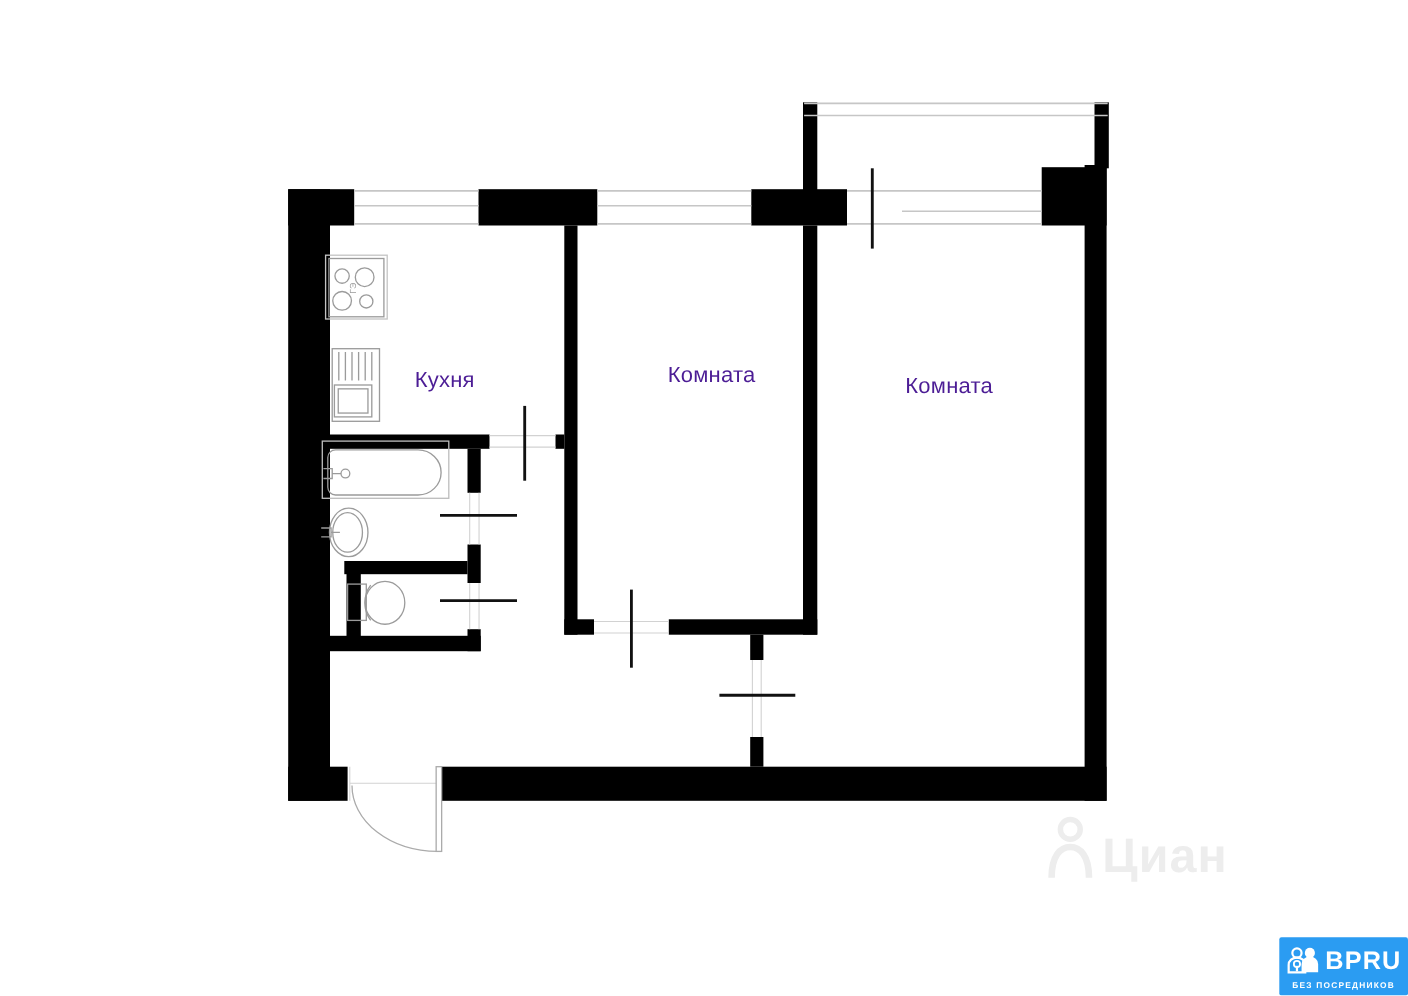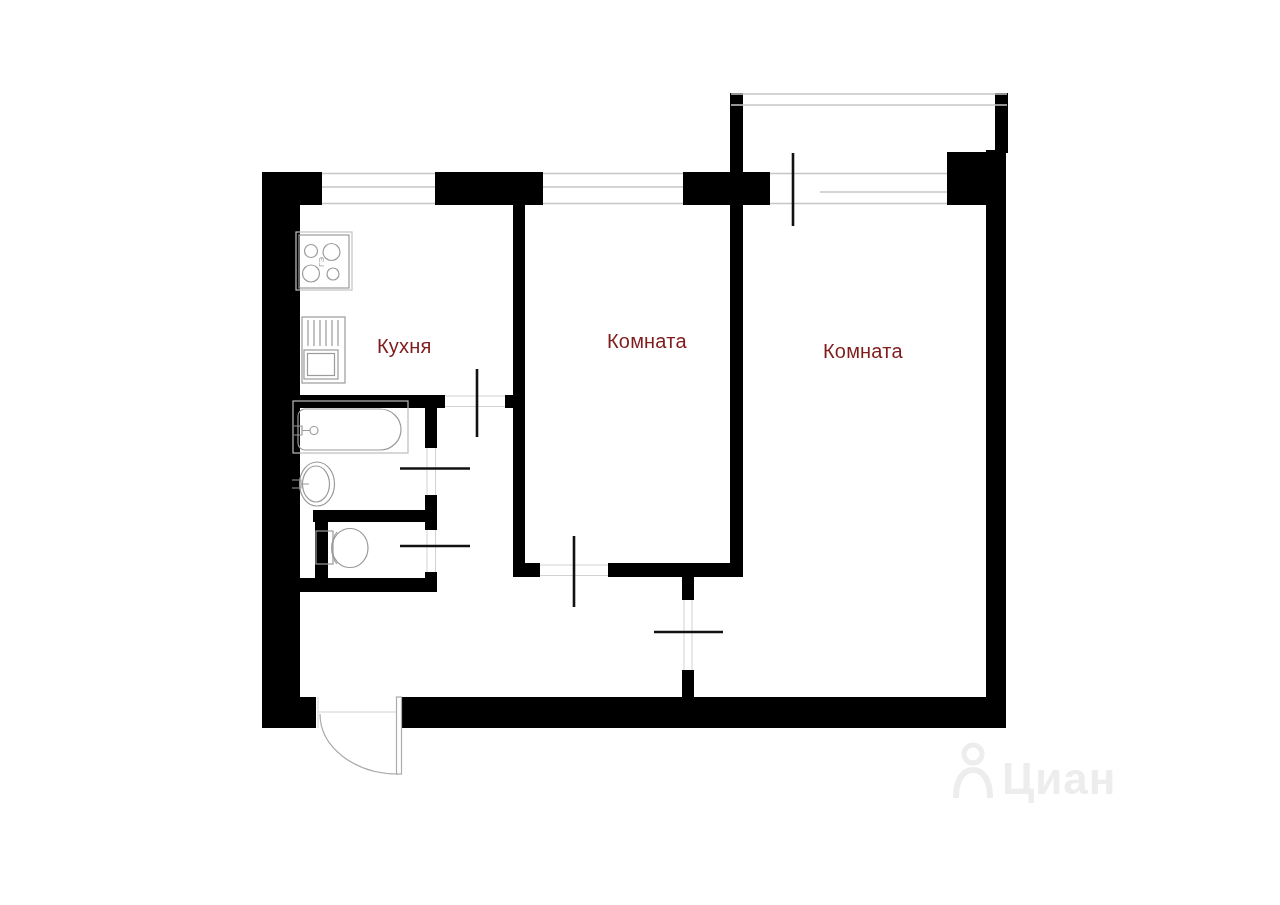--- a/index.html
+++ b/index.html
@@ -1,19 +1,19 @@
 <!DOCTYPE html>
 <html><head>
 <meta charset="utf-8">
 <style>
   html,body{margin:0;padding:0;background:#ffffff;width:1280px;height:905px;overflow:hidden;
             font-family:"Liberation Sans","DejaVu Sans",sans-serif;}
   #stage{position:relative;width:1280px;height:905px;background:#fff;}
   #plan-svg{position:absolute;left:0;top:0;}
-  .room-label{position:absolute;color:#7f1d1d;font-size:20px;letter-spacing:.2px;white-space:nowrap;}
+  .room-label{position:absolute;color:#4c1d95;font-size:20px;letter-spacing:.2px;white-space:nowrap;}
   #label-kitchen{left:377px;top:335px;}
   #label-room-small{left:607px;top:330px;}
   #label-room-large{left:823px;top:340px;}
   #watermark{position:absolute;left:938px;top:726px;width:240px;height:90px;color:#ededed;}
   #watermark .wm-text{position:absolute;left:64px;top:28px;font-size:44px;font-weight:700;color:#ededed;letter-spacing:1px;}
   #brand-badge{position:absolute;left:1163px;top:852px;width:117px;height:53px;background:#2b9cf2;
                border-radius:2px;color:#fff;box-sizing:border-box;padding:5px 6px 4px 6px;}
   #brand-badge .row{display:flex;align-items:center;height:32px;}
   #brand-badge .brand{font-size:23px;font-weight:700;letter-spacing:1px;line-height:1;margin-left:4px;}
   #brand-badge .tagline{font-size:7.6px;font-weight:700;letter-spacing:1.1px;text-align:center;margin-top:2px;white-space:nowrap;}
@@ -129,14 +129,28 @@
   </svg>
 
   <div class="room-label" id="label-kitchen">Кухня</div>
   <div class="room-label" id="label-room-small">Комната</div>
   <div class="room-label" id="label-room-large">Комната</div>
 
   <div id="watermark">
     <span class="wm-text">Циан</span>
   </div>
 
+  <div id="brand-badge">
+    <div class="row">
+      <svg width="38" height="30" viewBox="0 0 38 30">
+        <circle cx="12" cy="7" r="5" fill="none" stroke="#ffffff" stroke-width="2.4"></circle>
+        <circle cx="26" cy="7" r="5.5" fill="#ffffff"></circle>
+        <path d="M3,28 V20 a9,8 0 0 1 18,0 V28 Z" fill="none" stroke="#ffffff" stroke-width="2.4"></path>
+        <path d="M17,28 V19 a9,8 0 0 1 18,0 V28 Z" fill="#ffffff"></path>
+        <circle cx="12" cy="19" r="3.4" fill="none" stroke="#ffffff" stroke-width="2"></circle>
+        <rect x="10.8" y="21" width="2.4" height="6" fill="#ffffff"></rect>
+      </svg>
+      <span class="brand">BPRU</span>
+    </div>
+    <div class="tagline">БЕЗ ПОСРЕДНИКОВ</div>
+  </div>
 
 </div>
 
 </body></html>

